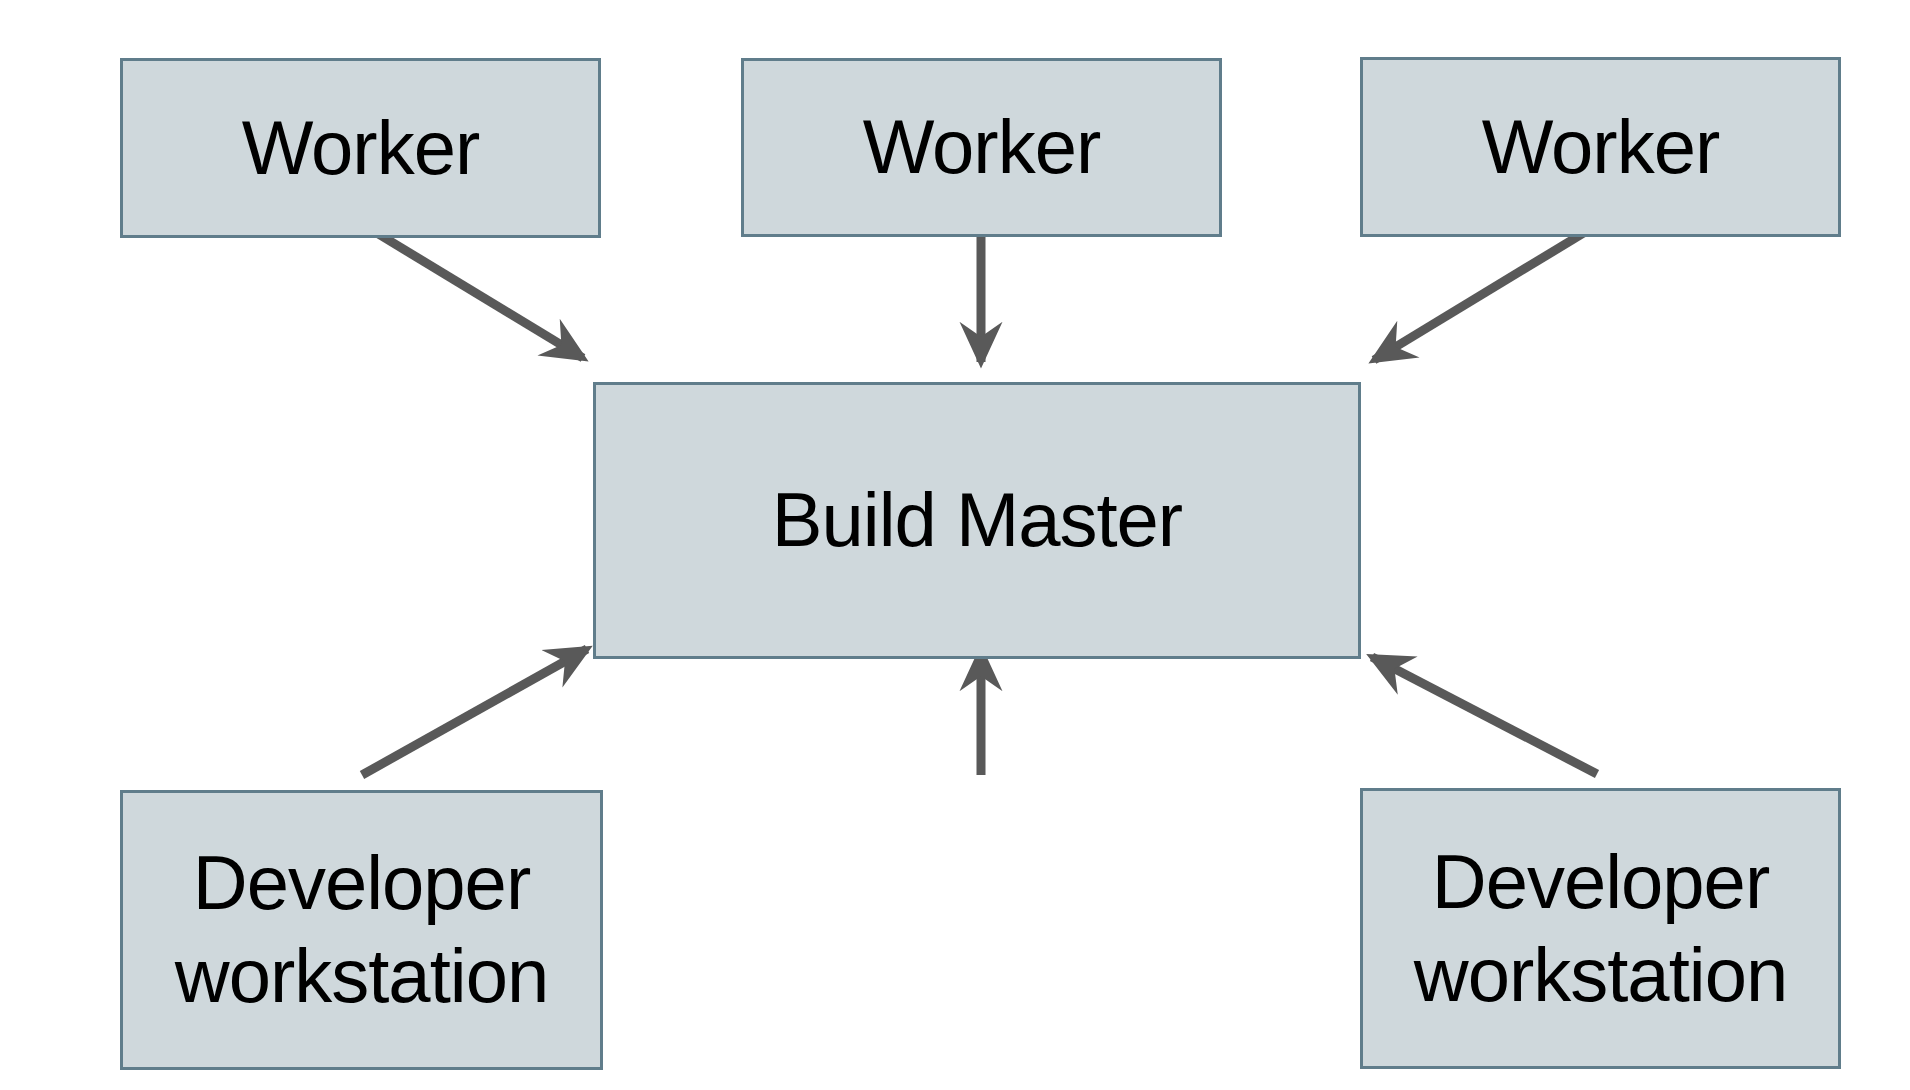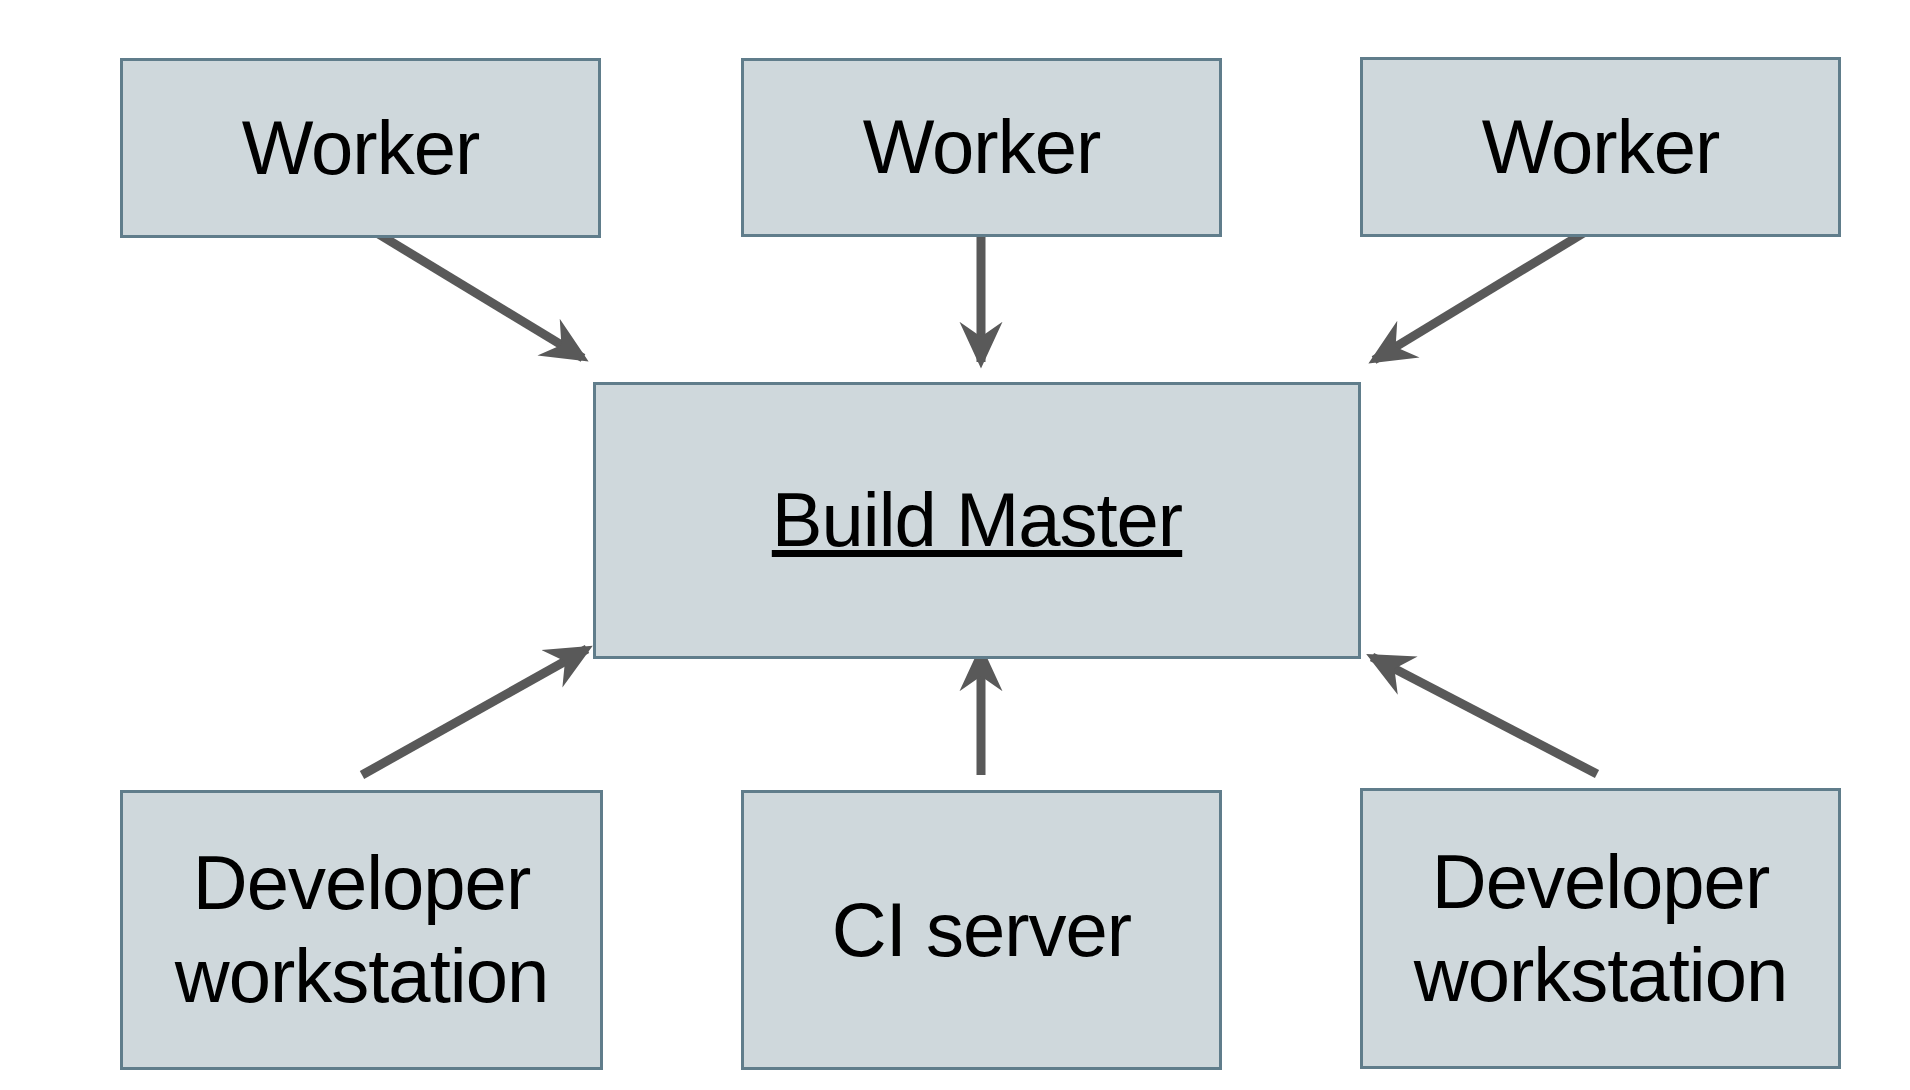--- a/index.html
+++ b/index.html
@@ -30,21 +30,21 @@
     color: var(--text);
     font-size: 76px;
     line-height: 1.22;
     letter-spacing: -1px;
     margin-top: 14px;
   }
   .node .label { width: 100%; padding: 0 8px; }
   #n-worker-1 { left: 120px;  top: 44px;  width: 481px; height: 180px; }
   #n-worker-2 { left: 741px;  top: 44px;  width: 481px; height: 179px; }
   #n-worker-3 { left: 1360px; top: 43px;  width: 481px; height: 180px; }
-  #n-build-master { left: 593px; top: 368px; width: 768px; height: 277px; text-decoration: underline; }
+  #n-build-master { left: 593px; top: 368px; width: 768px; height: 277px; }
   #n-dev-left  { left: 120px;  top: 776px; width: 483px; height: 280px; }
   #n-ci-server { left: 741px;  top: 776px; width: 481px; height: 280px; }
   #n-dev-right { left: 1360px; top: 774px; width: 481px; height: 281px; }
   .edges {
     position: absolute;
     inset: 0;
     width: 100%;
     height: 100%;
     pointer-events: none;
   }
@@ -86,21 +86,18 @@
   </div>
 
   <div class="node" id="n-build-master">
     <div class="label">Build Master</div>
   </div>
 
   <div class="node" id="n-dev-left">
     <div class="label">Developer workstation</div>
   </div>
 
-  <div class="node" id="n-ci-server">
-    <div class="label">CI server</div>
-  </div>
 
   <div class="node" id="n-dev-right">
     <div class="label">Developer workstation</div>
   </div>
 
 </div>
 
 </body></html>

